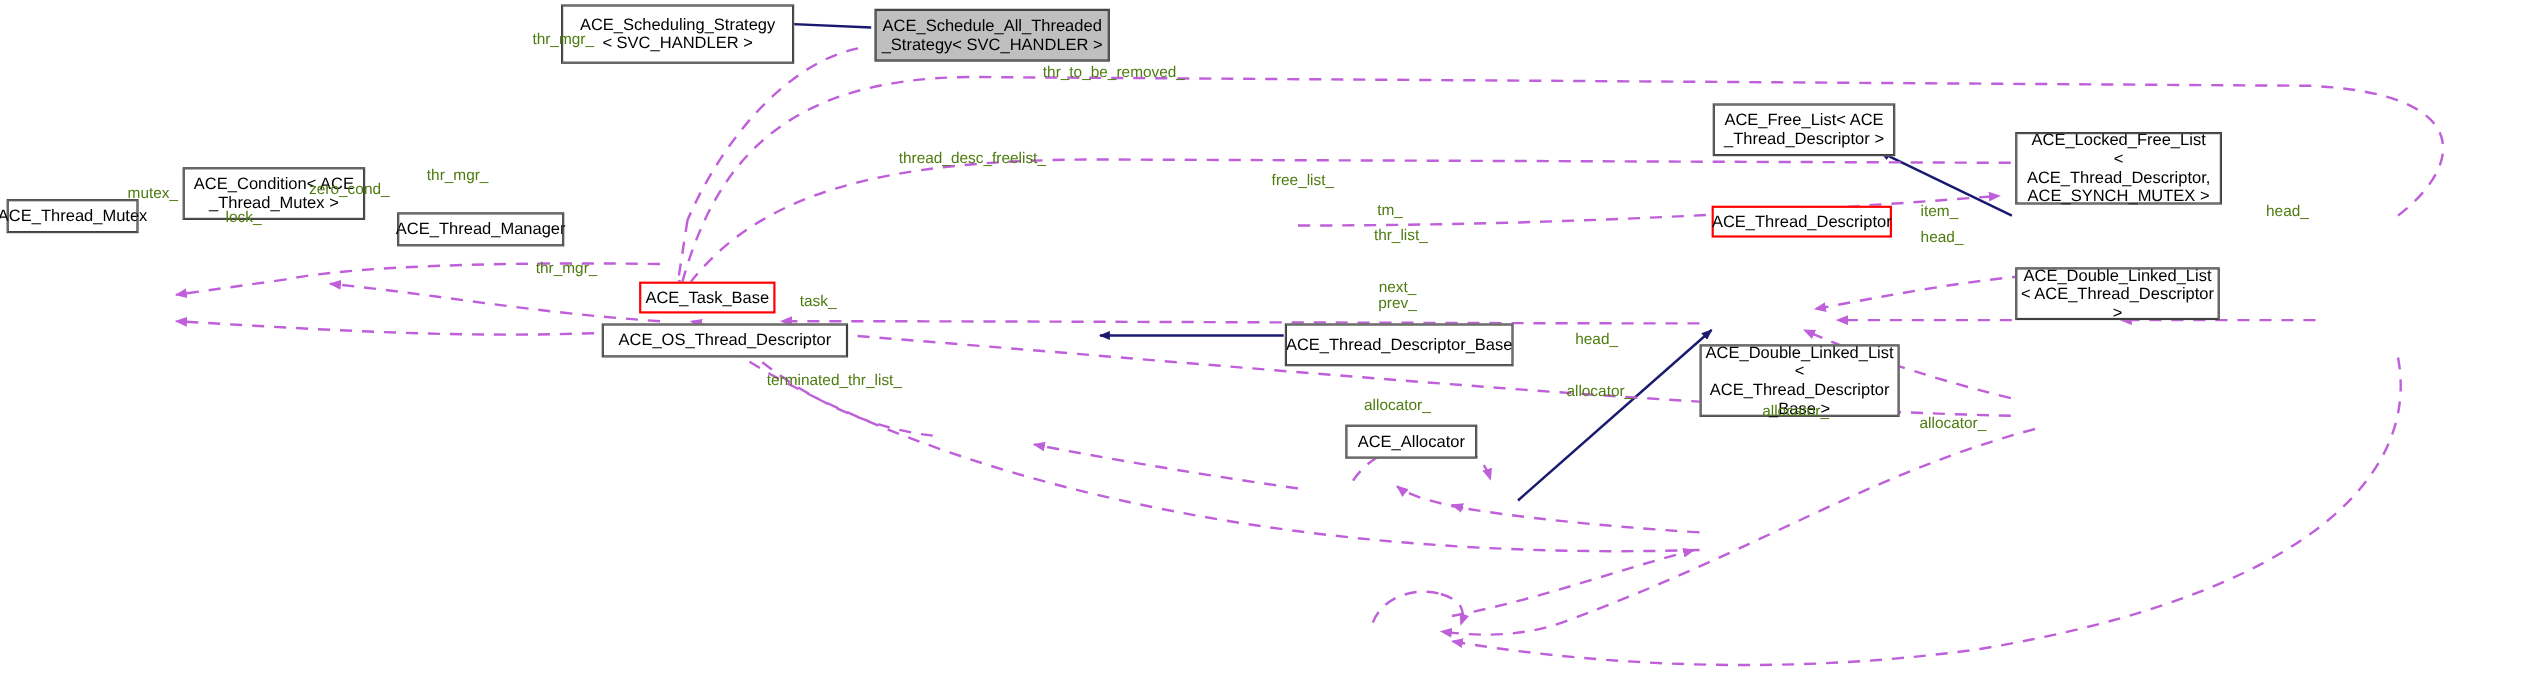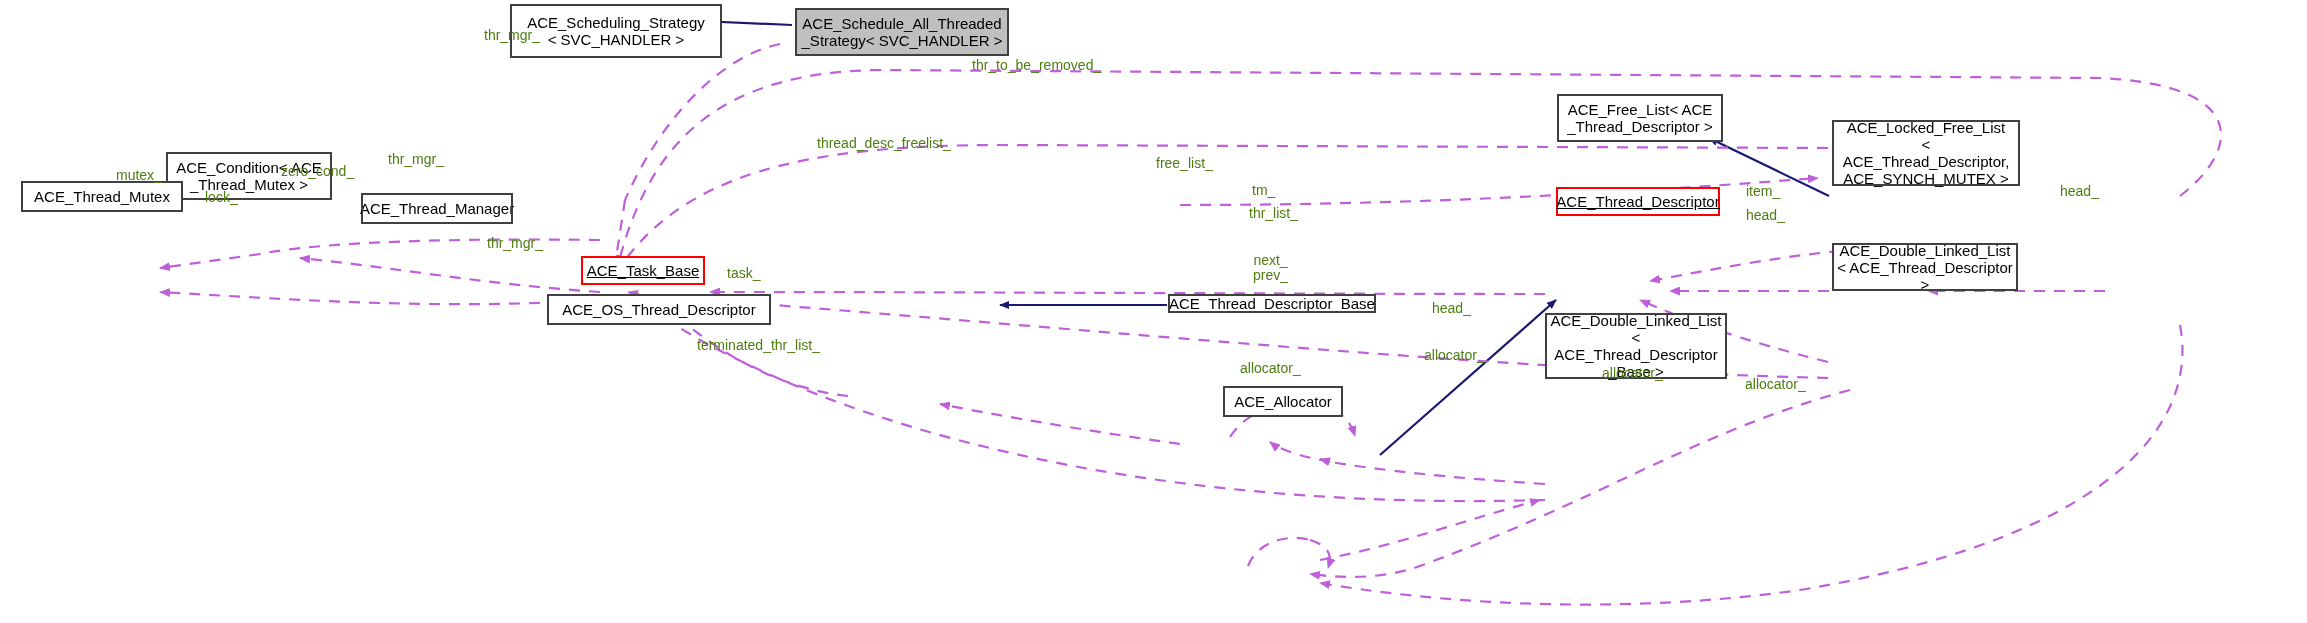--- a/index.html
+++ b/index.html
@@ -38,21 +38,20 @@
     color: #000000;
     font-size: 15px;
     line-height: 17px;
     letter-spacing: 0px;
     white-space: pre-line;
     padding: 0 4px;
   }
   .node.red {
     border: 2px solid #ff0000;
     outline: none;
-    text-decoration: underline;
   }
   .node.highlight {
     background: #bfbfbf;
     border: 1px solid #404040;
     outline: 1px solid #404040;
     outline-offset: -2px;
   }
   .edge-label {
     position: absolute;
     font-family: "Liberation Sans", sans-serif;
@@ -152,40 +151,40 @@
 _Strategy&lt; SVC_HANDLER &gt;</div>
 
   <div class="node plain" style="left:1832px; top:120px; width:188px; height:66px;">ACE_Locked_Free_List
 &lt; ACE_Thread_Descriptor,
 ACE_SYNCH_MUTEX &gt;</div>
   <div class="node plain" style="left:1557px; top:94px;  width:166px; height:48px;">ACE_Free_List&lt; ACE
 _Thread_Descriptor &gt;</div>
 
   <div class="node plain" style="left:166px;  top:152px; width:166px; height:48px;">ACE_Condition&lt; ACE
 _Thread_Mutex &gt;</div>
-  <div class="node plain" style="left:21px;    top:181px; width:162px; height:31px;">ACE_Thread_Mutex</div>
+  <div class="node plain" style="left:6px;    top:181px; width:120px; height:31px;">ACE_Thread_Mutex</div>
   <div class="node plain" style="left:361px;  top:181px; width:152px; height:31px;margin-top:12px;">ACE_Thread_Manager</div>
 
   <div class="node red" style="left:1556px; top:187px; width:164px; height:29px;">ACE_Thread_Descriptor</div>
 
   <div class="node plain" style="left:1832px; top:243px; width:186px; height:48px;">ACE_Double_Linked_List
 &lt; ACE_Thread_Descriptor &gt;</div>
 
   <div class="node red" style="left:570px;  top:256px; width:124px; height:29px;margin-left:11px;">ACE_Task_Base</div>
   <div class="node plain" style="left:547px;  top:294px; width:224px; height:31px;">ACE_OS_Thread_Descriptor</div>
-  <div class="node plain" style="left:1168px; top:294px; width:208px; height:19px;">ACE_Thread_Descriptor_Base</div>
+  <div class="node plain" style="left:1168px; top:294px; width:208px; height:39px;">ACE_Thread_Descriptor_Base</div>
 
   <div class="node plain" style="left:1545px; top:313px; width:182px; height:66px;">ACE_Double_Linked_List
 &lt; ACE_Thread_Descriptor
 _Base &gt;</div>
 
   <div class="node plain" style="left:1223px; top:386px; width:120px; height:31px;">ACE_Allocator</div>
 
   <div class="edge-label" style="left:484px;  top:28px;">thr_mgr_</div>
-  <div class="edge-label" style="left:948px;  top:58px;margin-left:24px;">thr_to_be_removed_</div>
+  <div class="edge-label" style="left:948px;  top:58px;">thr_to_be_removed_</div>
   <div class="edge-label" style="left:817px;  top:136px;">thread_desc_freelist_</div>
   <div class="edge-label" style="left:116px;  top:168px;">mutex_</div>
   <div class="edge-label" style="left:281px;  top:164px;">zero_cond_</div>
   <div class="edge-label" style="left:388px;  top:152px;">thr_mgr_</div>
   <div class="edge-label" style="left:1156px; top:156px;">free_list_</div>
   <div class="edge-label" style="left:2060px; top:184px;">head_</div>
   <div class="edge-label" style="left:1746px; top:184px;">item_</div>
   <div class="edge-label" style="left:1252px; top:183px;">tm_</div>
   <div class="edge-label" style="left:205px;  top:190px;">lock_</div>
   <div class="edge-label" style="left:1746px; top:208px;">head_</div>

